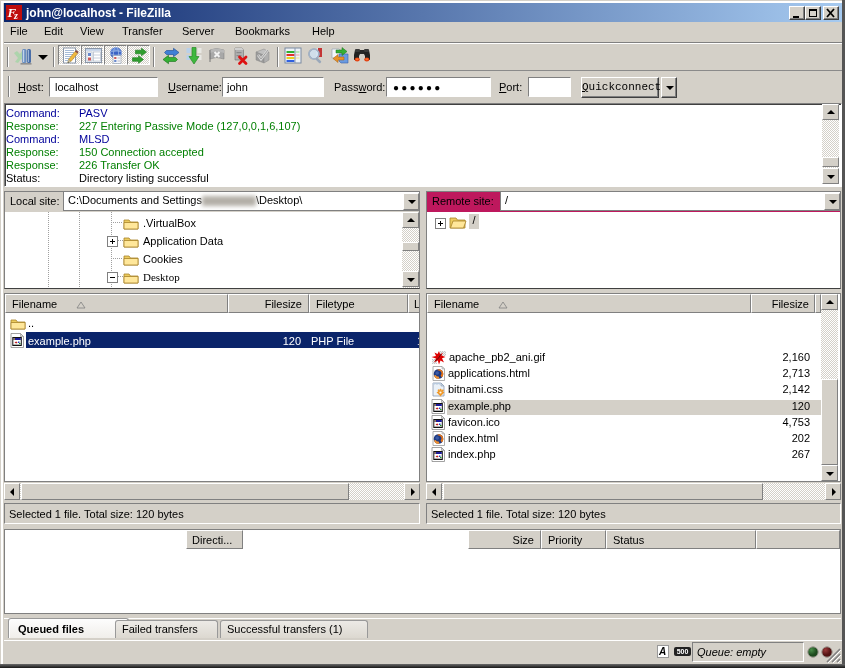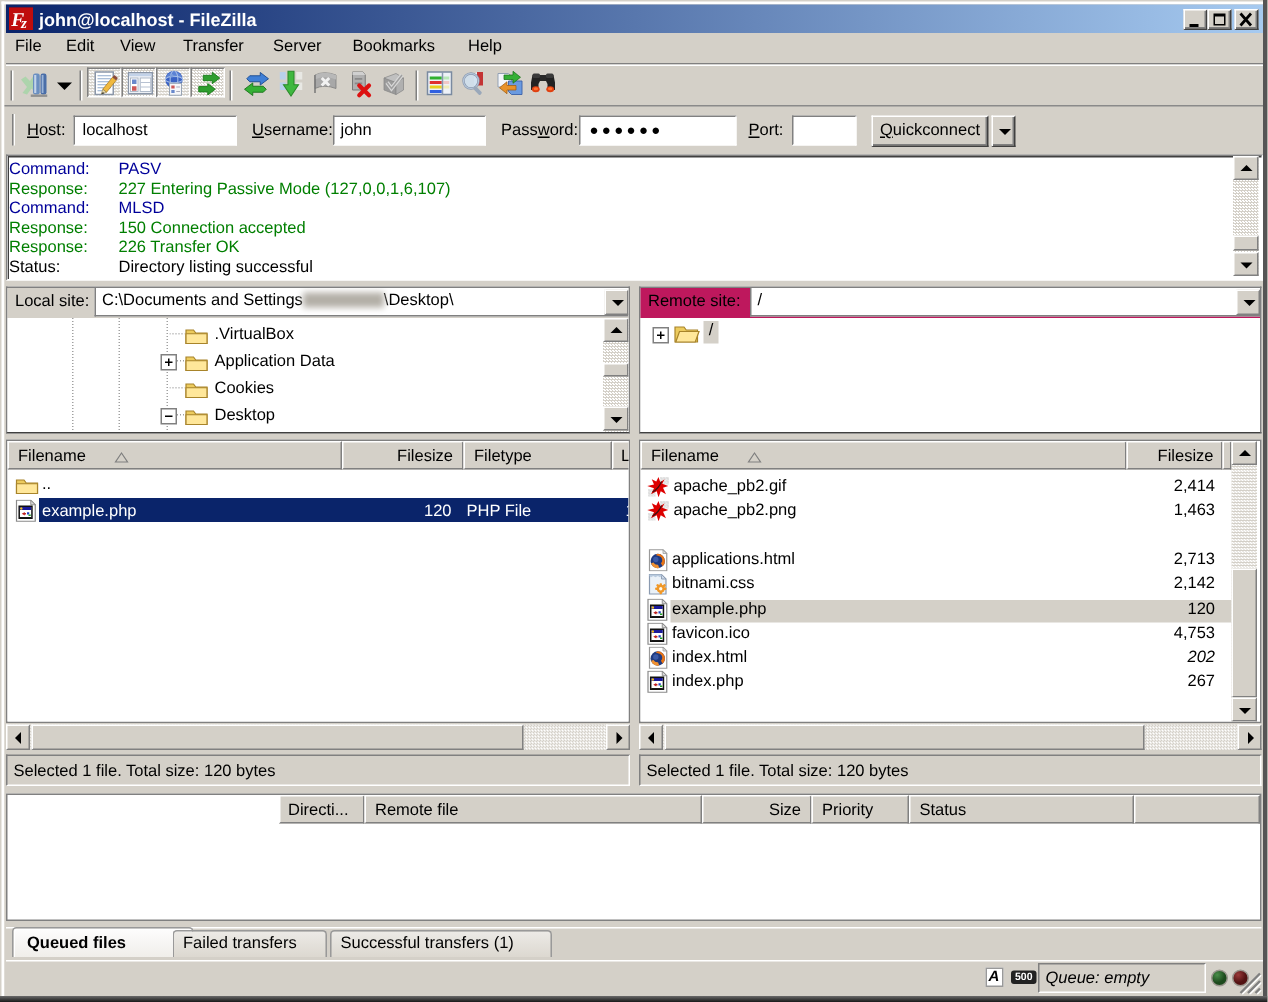--- a/index.html
+++ b/index.html
@@ -1,21 +1,21 @@
 <!DOCTYPE html>
 <html><head>
 <meta charset="utf-8">
 <style>
 * { margin:0; padding:0; box-sizing:border-box; }
 html,body { width:845px; height:668px; overflow:hidden; }
 body { font-family:"Liberation Sans", sans-serif; font-size:11px; background:#d4d0c8; position:relative; }
 .abs { position:absolute; }
 .sunken { border:1px solid; border-color:#808080 #fff #fff #808080; box-shadow: inset 1px 1px 0 #404040; }
 .sunken2 { border:1px solid; border-color:#808080 #fff #fff #808080; }
-.raised { border:1px solid; border-color:#fff #404040 #404040 #fff; box-shadow: inset -1px -1px 0 #808080, inset 1px 1px 0 #d4d0c8; background:#d4d0c8; }
+.raised { border:1px solid; border-color:#fff #404040 #404040 #fff; box-shadow: inset -1px -1px 0 #808080, inset 1px 1px 0 #d4d0c8; background:#d4d0c8;font-family:Liberation Mono, monospace; }
 .raisedthin { border:1px solid; border-color:#fff #808080 #808080 #fff; background:#d4d0c8; }
 .white { background:#fff; }
 .hatch { background:repeating-conic-gradient(#fff 0% 25%, #d4d0c8 0% 50%); background-size:2px 2px; }
 .arrow-up { width:0;height:0;border-left:4px solid transparent;border-right:4px solid transparent;border-bottom:4px solid #000; }
 .arrow-down { width:0;height:0;border-left:4px solid transparent;border-right:4px solid transparent;border-top:4px solid #000; }
 .arrow-left { width:0;height:0;border-top:4px solid transparent;border-bottom:4px solid transparent;border-right:4px solid #000; }
 .arrow-right { width:0;height:0;border-top:4px solid transparent;border-bottom:4px solid transparent;border-left:4px solid #000; }
 .cell { position:absolute; white-space:nowrap; }
 .treerow { display:flex; align-items:center; height:16px; white-space:nowrap; }
 .expbox { width:11px; height:11px; background:#fff; border:1px solid #808080; }
@@ -292,21 +292,21 @@
         <path d="M1 3 h5 l1.5 2 H15 v7 H1 Z" fill="#eccb5e" stroke="#a8842a" stroke-width="0.8"></path>
         <path d="M1 5.5 h14 v6.5 H1 Z" fill="#ffe79a" stroke="#a8842a" stroke-width="0.8"></path>
       </svg>
       <span style="margin-left:4px;">Cookies</span>
     </div>
   <div class="treerow abs" style="left:118px;top:57px;">
       <svg class="fold" width="16" height="13" viewBox="0 0 16 13">
         <path d="M1 3 h5 l1.5 2 H15 v7 H1 Z" fill="#eccb5e" stroke="#a8842a" stroke-width="0.8"></path>
         <path d="M1 5.5 h14 v6.5 H1 Z" fill="#ffe79a" stroke="#a8842a" stroke-width="0.8"></path>
       </svg>
-      <span style="margin-left:4px;">Desktop</span>
+      <span style="margin-left:4px;font-family:Liberation Serif, serif;">Desktop</span>
     </div>
   <div class="abs" style="left:108px;top:10px;width:10px;height:1px;background-image:linear-gradient(90deg,#a0a0a0 1px, transparent 1px);background-size:2px 1px;"></div>
     <div class="abs" style="left:108px;top:46px;width:10px;height:1px;background-image:linear-gradient(90deg,#a0a0a0 1px, transparent 1px);background-size:2px 1px;"></div>
     <div class="abs" style="left:113px;top:28px;width:5px;height:1px;background-image:linear-gradient(90deg,#a0a0a0 1px, transparent 1px);background-size:2px 1px;"></div>
     <div class="abs" style="left:113px;top:64px;width:5px;height:1px;background-image:linear-gradient(90deg,#a0a0a0 1px, transparent 1px);background-size:2px 1px;"></div>
     <div class="abs expbox" style="left:102px;top:24px;">
       <div class="h"></div>
       <div class="v"></div>
     </div>
   <div class="abs expbox" style="left:102px;top:60px;">
@@ -395,59 +395,39 @@
       <div class="t" style="left:6px;">Filename</div>
     <svg class="abs" style="left:70px;top:6px;" width="10" height="8">
         <path d="M5 1 L9 7 L1 7 Z" fill="#d4d0c8" stroke="#808080" stroke-width="0.8"></path>
       </svg>
   </div>
   <div class="hdr" style="left:324px;width:64px;">
       <div class="t" style="right:5px;">Filesize</div>
     </div>
   <div class="hdr" style="left:388px;width:6px;"></div>
   <div class="abs" style="left:20px;top:106px;width:376px;height:15px;background:#d4d0c8;"></div>
-  <div class="listrow" style="left:0px;top:22px;width:383px;">
+  <div class="listrow" style="left:0px;top:55px;width:383px;">
       <svg width="16" height="15" viewBox="0 0 16 15" style="margin-left:4px;">
         <defs>
           <pattern id="chk" width="2" height="2" patternUnits="userSpaceOnUse">
             <rect width="1" height="1" fill="#c8c8c8"></rect>
             <rect x="1" y="1" width="1" height="1" fill="#c8c8c8"></rect>
             <rect x="1" width="1" height="1" fill="#f0f0f0"></rect>
             <rect y="1" width="1" height="1" fill="#f0f0f0"></rect>
           </pattern>
         </defs>
         <rect x="9" y="1" width="6" height="5" fill="url(#chk)"></rect>
         <rect x="1" y="9" width="5" height="5" fill="url(#chk)"></rect>
         <g fill="#dd0000">
           <path d="M8 1 l1.2 3.5 L12 2.5 l-1.5 3 L14.5 7 l-3.5 1.2 L13 12.5 l-3.5 -2 L8 14.5 L6.8 10.5 L3 12.5 L5 8.5 L0.5 7 L5 6 L3.5 2.5 L6.5 4 Z"></path>
         </g>
         <path d="M4 11 Q8 9 10 4" stroke="#401010" stroke-width="0.8" fill="none"></path>
       </svg>
-      <span style="margin-left:2px;">apache_pb2.gif</span>
-      <span style="margin-left:auto;">2,414</span>
-    </div>
-  <div class="listrow" style="left:0px;top:38px;width:383px;">
-      <svg width="16" height="15" viewBox="0 0 16 15" style="margin-left:4px;">
-        <defs>
-          <pattern id="chk" width="2" height="2" patternUnits="userSpaceOnUse">
-            <rect width="1" height="1" fill="#c8c8c8"></rect>
-            <rect x="1" y="1" width="1" height="1" fill="#c8c8c8"></rect>
-            <rect x="1" width="1" height="1" fill="#f0f0f0"></rect>
-            <rect y="1" width="1" height="1" fill="#f0f0f0"></rect>
-          </pattern>
-        </defs>
-        <rect x="9" y="1" width="6" height="5" fill="url(#chk)"></rect>
-        <rect x="1" y="9" width="5" height="5" fill="url(#chk)"></rect>
-        <g fill="#dd0000">
-          <path d="M8 1 l1.2 3.5 L12 2.5 l-1.5 3 L14.5 7 l-3.5 1.2 L13 12.5 l-3.5 -2 L8 14.5 L6.8 10.5 L3 12.5 L5 8.5 L0.5 7 L5 6 L3.5 2.5 L6.5 4 Z"></path>
-        </g>
-        <path d="M4 11 Q8 9 10 4" stroke="#401010" stroke-width="0.8" fill="none"></path>
-      </svg>
-      <span style="margin-left:2px;">apache_pb2.png</span>
-      <span style="margin-left:auto;">1,463</span>
+      <span style="margin-left:2px;">apache_pb2_ani.gif</span>
+      <span style="margin-left:auto;">2,160</span>
     </div>
   <div class="listrow" style="left:0px;top:71px;width:383px;">
       <svg width="15" height="15" viewBox="0 0 15 15" style="margin-left:4px;">
         <path d="M2 0.5 h9 l2.5 2.5 V14.5 H2 Z" fill="#fff" stroke="#9a9a9a" stroke-width="0.8"></path>
         <path d="M11 0.5 l2.5 2.5 h-2.5 Z" fill="#e0e0e0" stroke="#9a9a9a" stroke-width="0.5"></path>
         <circle cx="7.5" cy="8" r="4.8" fill="#1f3a80"></circle>
         <path d="M7.5 3.2 a4.8 4.8 0 0 1 4.8 4.8 a4.8 4.8 0 0 1 -1.5 3.5 l-1.2 -2 a2.8 2.8 0 0 0 -0.5 -4.5 l-3 -1 Z" fill="#e87415"></path>
         <path d="M3 9.5 a4.8 4.8 0 0 0 5.5 3.2 l-0.8 -2.2 a2.8 2.8 0 0 1 -3 -1.5 Z" fill="#f09030"></path>
         <circle cx="6.2" cy="7" r="1.8" fill="#3a5aa8"></circle>
       </svg>
@@ -506,21 +486,21 @@
   <div class="listrow" style="left:0px;top:136px;width:383px;">
       <svg width="15" height="15" viewBox="0 0 15 15" style="margin-left:4px;">
         <path d="M2 0.5 h9 l2.5 2.5 V14.5 H2 Z" fill="#fff" stroke="#9a9a9a" stroke-width="0.8"></path>
         <path d="M11 0.5 l2.5 2.5 h-2.5 Z" fill="#e0e0e0" stroke="#9a9a9a" stroke-width="0.5"></path>
         <circle cx="7.5" cy="8" r="4.8" fill="#1f3a80"></circle>
         <path d="M7.5 3.2 a4.8 4.8 0 0 1 4.8 4.8 a4.8 4.8 0 0 1 -1.5 3.5 l-1.2 -2 a2.8 2.8 0 0 0 -0.5 -4.5 l-3 -1 Z" fill="#e87415"></path>
         <path d="M3 9.5 a4.8 4.8 0 0 0 5.5 3.2 l-0.8 -2.2 a2.8 2.8 0 0 1 -3 -1.5 Z" fill="#f09030"></path>
         <circle cx="6.2" cy="7" r="1.8" fill="#3a5aa8"></circle>
       </svg>
       <span style="margin-left:2px;">index.html</span>
-      <span style="margin-left:auto;font-style:italic;">202</span>
+      <span style="margin-left:auto;">202</span>
     </div>
   <div class="listrow" style="left:0px;top:152px;width:383px;">
       <svg width="15" height="15" viewBox="0 0 15 15" style="margin-left:4px;">
         <path d="M1 0.5 h9.5 l3 3 V14.5 H1 Z" fill="#fff" stroke="#8a8a8a" stroke-width="0.8"></path>
         <path d="M10.5 0.5 l3 3 h-3 Z" fill="#d8d8d8" stroke="#8a8a8a" stroke-width="0.6"></path>
         <rect x="2.8" y="4.5" width="8.5" height="8" fill="#fff" stroke="#111" stroke-width="1"></rect>
         <rect x="3.2" y="5" width="7.6" height="2" fill="#1a1a9a"></rect>
         <circle cx="4.2" cy="6" r="0.8" fill="#f0c020"></circle>
         <path d="M4.5 9.5 l2 -1.2 v0.7 h0.8 v1 h-0.8 v0.7 Z" fill="#c02020"></path>
         <rect x="8" y="8.5" width="1.5" height="1.5" fill="#2040c0"></rect>
@@ -564,23 +544,20 @@
     <div class="abs" style="left:4px;top:4px;">Selected 1 file. Total size: 120 bytes</div>
   </div>
 <div class="abs sunken2" style="left:426px;top:503px;width:415px;height:21px;background:#d4d0c8;">
     <div class="abs" style="left:4px;top:4px;">Selected 1 file. Total size: 120 bytes</div>
   </div>
 
 <div id="queue" class="abs" style="overflow:hidden;left:4px;top:529px;width:837px;height:85px;border:1px solid #808080;background:#fff;">
   <div class="hdr" style="left:181px;width:57px;padding-left:47px;">
       <div class="t" style="left:5px;">Directi...</div>
     </div>
-  <div class="hdr" style="left:238px;width:225px;">
-      <div class="t" style="left:6px;">Remote file</div>
-    </div>
   <div class="hdr" style="left:463px;width:73px;">
       <div class="t" style="right:6px;">Size</div>
     </div>
   <div class="hdr" style="left:536px;width:65px;">
       <div class="t" style="left:6px;">Priority</div>
     </div>
   <div class="hdr" style="left:601px;width:150px;">
       <div class="t" style="left:6px;">Status</div>
     </div>
   <div class="hdr" style="left:751px;width:84px;"></div>

